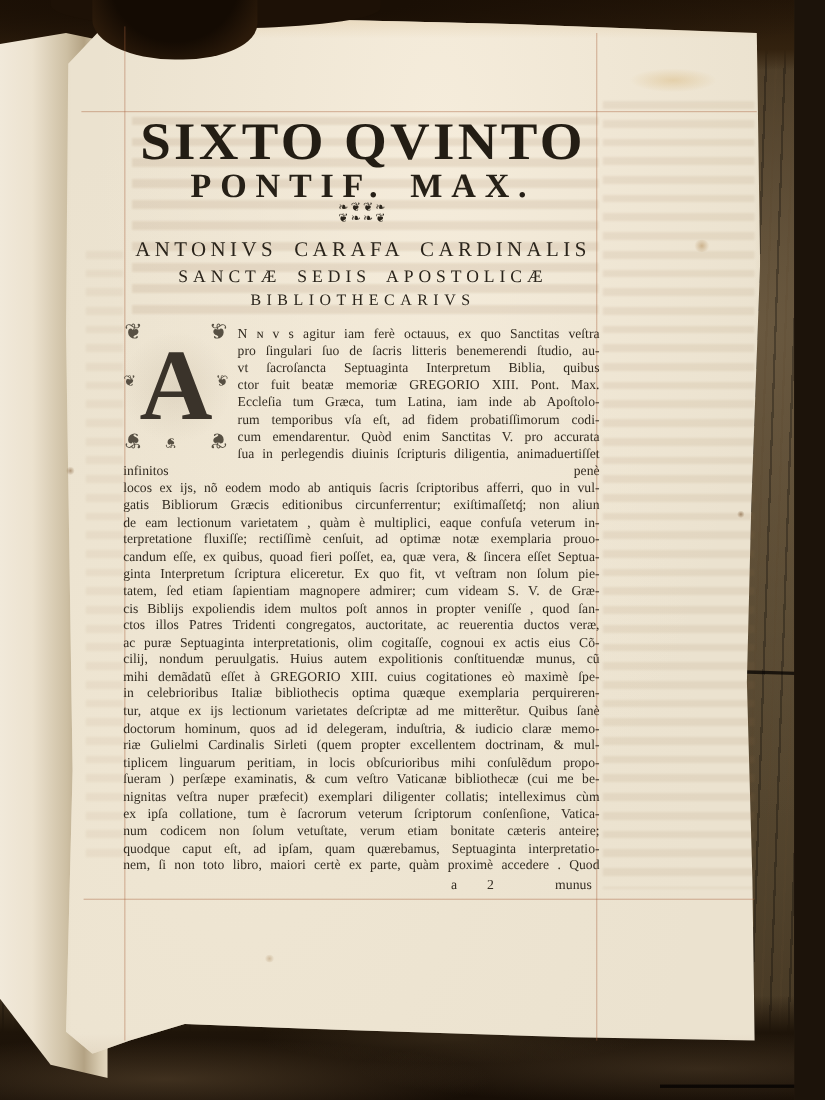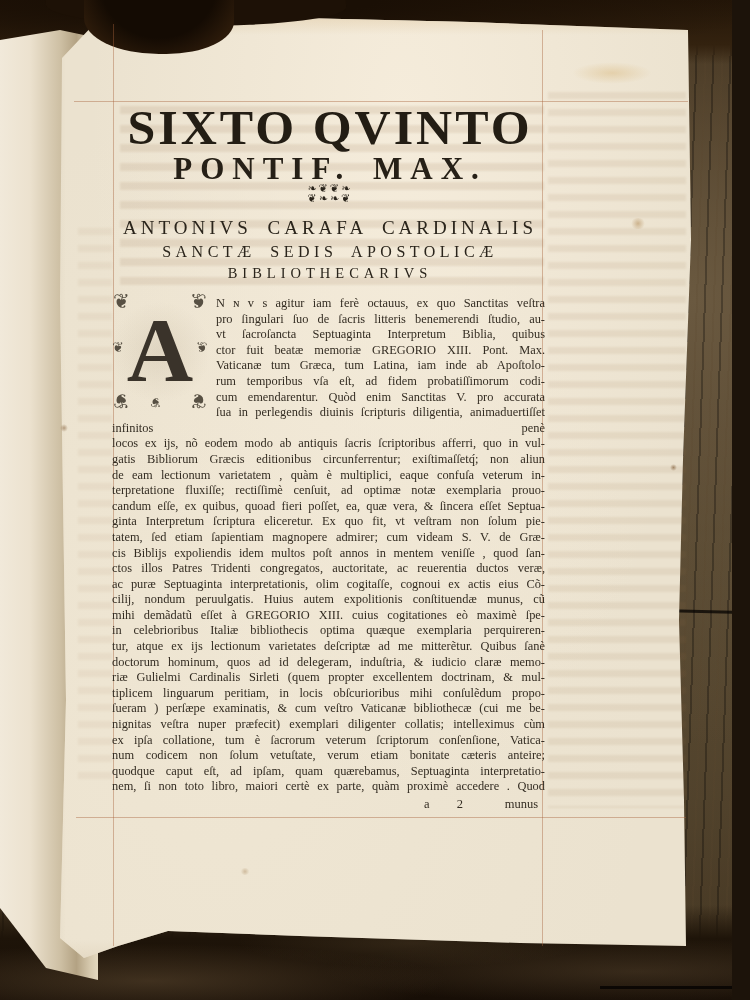--- a/index.html
+++ b/index.html
@@ -1,17 +1,17 @@
 <!DOCTYPE html>
 <html><head>
 <meta charset="utf-8">
 <style>
   html,body{margin:0;padding:0;background:#1c130a;}
   .scene{position:relative;width:722px;height:1000px;overflow:hidden;
-         font-family:"Liberation Serif","DejaVu Serif",serif;padding-left:10px;}
+         font-family:"Liberation Serif","DejaVu Serif",serif;}
 
   
   .wood-base{position:absolute;inset:0;background:
     repeating-linear-gradient(92deg, rgba(0,0,0,.28) 0 2px, rgba(0,0,0,0) 2px 9px, rgba(90,70,45,.18) 9px 11px, rgba(0,0,0,0) 11px 17px),
     radial-gradient(ellipse at 95% 30%, #6a5940 0%, rgba(0,0,0,0) 45%),
     radial-gradient(ellipse at 92% 70%, #55462f 0%, rgba(0,0,0,0) 40%),
     linear-gradient(180deg,#30210f 0%,#4a3a26 30%,#51432c 60%,#3a2c1a 100%);}
   .wood-top{position:absolute;left:0;top:0;width:750px;height:64px;background:
     radial-gradient(ellipse at 30% 0%, #1a0f05 20%, rgba(0,0,0,0) 75%),
     linear-gradient(180deg,#241608 0%,#33220f 70%,rgba(0,0,0,0) 100%);}
@@ -85,21 +85,21 @@
     background:radial-gradient(circle at 50% 50%, rgba(120,100,70,.12), rgba(0,0,0,0) 70%);}
   .dc-letter{position:absolute;left:0;right:0;top:2px;text-align:center;
     font-size:92px;line-height:100px;color:#3a332a;font-weight:bold;}
   .fl{position:absolute;font-family:"DejaVu Sans",sans-serif;font-size:20px;color:#474034;opacity:.9;}
   .fl.tl{left:1px;top:-4px;}   .fl.tr{right:1px;top:-4px;transform:scaleX(-1);}
   .fl.bl{left:1px;bottom:-2px;transform:scaleY(-1);} .fl.br{right:1px;bottom:-2px;transform:scale(-1,-1);}
   .fl.ml{left:0;top:42px;font-size:14px;} .fl.mr{right:0;top:42px;font-size:14px;transform:scaleX(-1);}
   .fl.bm{left:38px;bottom:-4px;font-size:13px;transform:scaleY(-1);}
 
   .sigrow{top:797px;left:112px;width:430px;height:16px;font-size:12.5px;color:#332c22;}
-  .sig{position:absolute;left:312px;letter-spacing:12px;}
+  .sig{position:absolute;left:298px;letter-spacing:12px;}
   .catch{position:absolute;right:4px;}
 </style>
 </head>
 <body>
 
 <div class="scene">
 
   <div class="wood-base"></div>
   <div class="wood-top"></div>
   <div class="wood-bottom"></div>
@@ -148,35 +148,35 @@
       <span class="fl mr">❦</span>
       <span class="fl bm">❦</span>
       <span class="dc-letter">A</span>
     </div>
     <div>
 
     <div class="bodyline">N ɴ ᴠ s agitur iam ferè octauus, ex quo Sanctitas veſtra</div>
         <div class="bodyline">pro ſingulari ſuo de ſacris litteris benemerendi ſtudio, au-</div>
         <div class="bodyline">vt ſacroſancta Septuaginta Interpretum Biblia, quibus</div>
         <div class="bodyline">ctor fuit beatæ memoriæ GREGORIO XIII. Pont. Max.</div>
-        <div class="bodyline">Vaticanæ tum Græca, tum Latina, iam inde ab Apoſtolo-</div>
+        <div class="bodyline">Eccleſia tum Græca, tum Latina, iam inde ab Apoſtolo-</div>
         <div class="bodyline">rum temporibus vſa eſt, ad fidem probatiſſimorum codi-</div>
         <div class="bodyline">cum emendarentur. Quòd enim Sanctitas V. pro accurata</div>
       </div>
     <div>
 
     <div class="bodyline">ſua in perlegendis diuinis ſcripturis diligentia, animaduertiſſet infinitos penè</div>
         <div class="bodyline">locos ex ijs, nõ eodem modo ab antiquis ſacris ſcriptoribus afferri, quo in vul-</div>
         <div class="bodyline">gatis Bibliorum Græcis editionibus circunferrentur; exiſtimaſſetq́; non aliun</div>
         <div class="bodyline">de eam lectionum varietatem , quàm è multiplici, eaque confuſa veterum in-</div>
         <div class="bodyline">terpretatione fluxiſſe; rectiſſimè cenſuit, ad optimæ notæ exemplaria prouo-</div>
         <div class="bodyline">candum eſſe, ex quibus, quoad fieri poſſet, ea, quæ vera, &amp; ſincera eſſet Septua-</div>
         <div class="bodyline">ginta Interpretum ſcriptura eliceretur.  Ex quo fit, vt veſtram non ſolum pie-</div>
         <div class="bodyline">tatem, ſed etiam ſapientiam magnopere admirer; cum videam S. V.  de Græ-</div>
-        <div class="bodyline">cis Biblijs expoliendis idem multos poſt annos in mentem veniſſe , quod ſan-</div>
+        <div class="bodyline">cis Biblijs expoliendis idem multos poſt annos in propter veniſſe , quod ſan-</div>
         <div class="bodyline">ctos illos Patres Tridenti congregatos, auctoritate, ac reuerentia ductos veræ,</div>
         <div class="bodyline">ac puræ Septuaginta interpretationis, olim cogitaſſe, cognoui ex actis eius Cõ-</div>
         <div class="bodyline">cilij, nondum peruulgatis. Huius autem expolitionis conſtituendæ munus, cũ</div>
         <div class="bodyline">mihi demãdatũ eſſet à GREGORIO XIII. cuius cogitationes eò maximè ſpe-</div>
         <div class="bodyline">in celebrioribus Italiæ bibliothecis optima quæque exemplaria perquireren-</div>
         <div class="bodyline">tur, atque ex ijs lectionum varietates deſcriptæ ad me mitterẽtur. Quibus ſanè</div>
         <div class="bodyline">doctorum hominum, quos ad id delegeram, induſtria, &amp; iudicio claræ memo-</div>
         <div class="bodyline">riæ Gulielmi Cardinalis Sirleti (quem propter excellentem doctrinam, &amp; mul-</div>
         <div class="bodyline">tiplicem linguarum peritiam, in locis obſcurioribus mihi conſulẽdum propo-</div>
         <div class="bodyline">ſueram ) perſæpe examinatis, &amp; cum veſtro Vaticanæ bibliothecæ (cui me be-</div>

